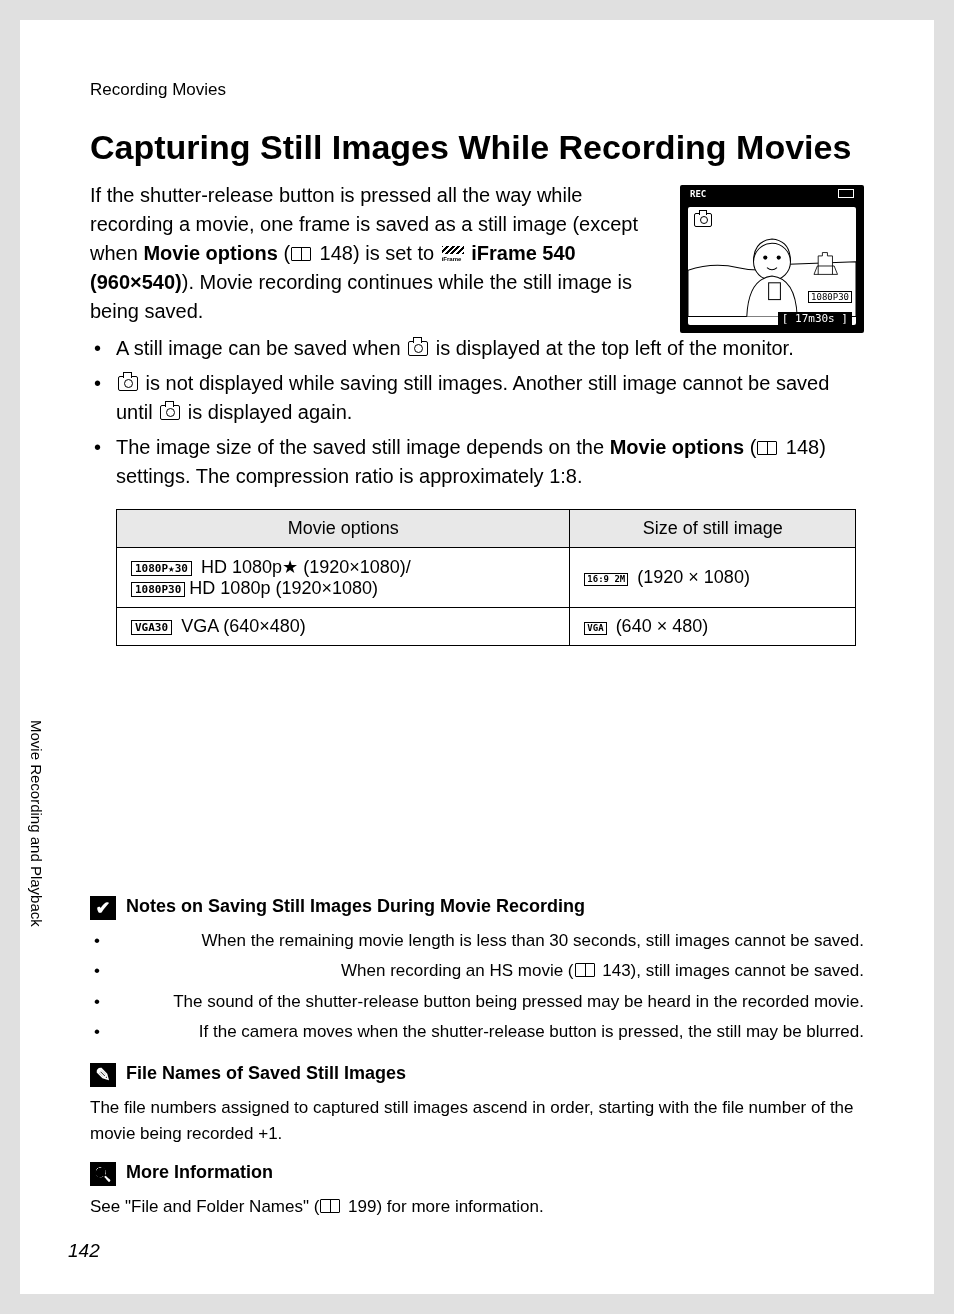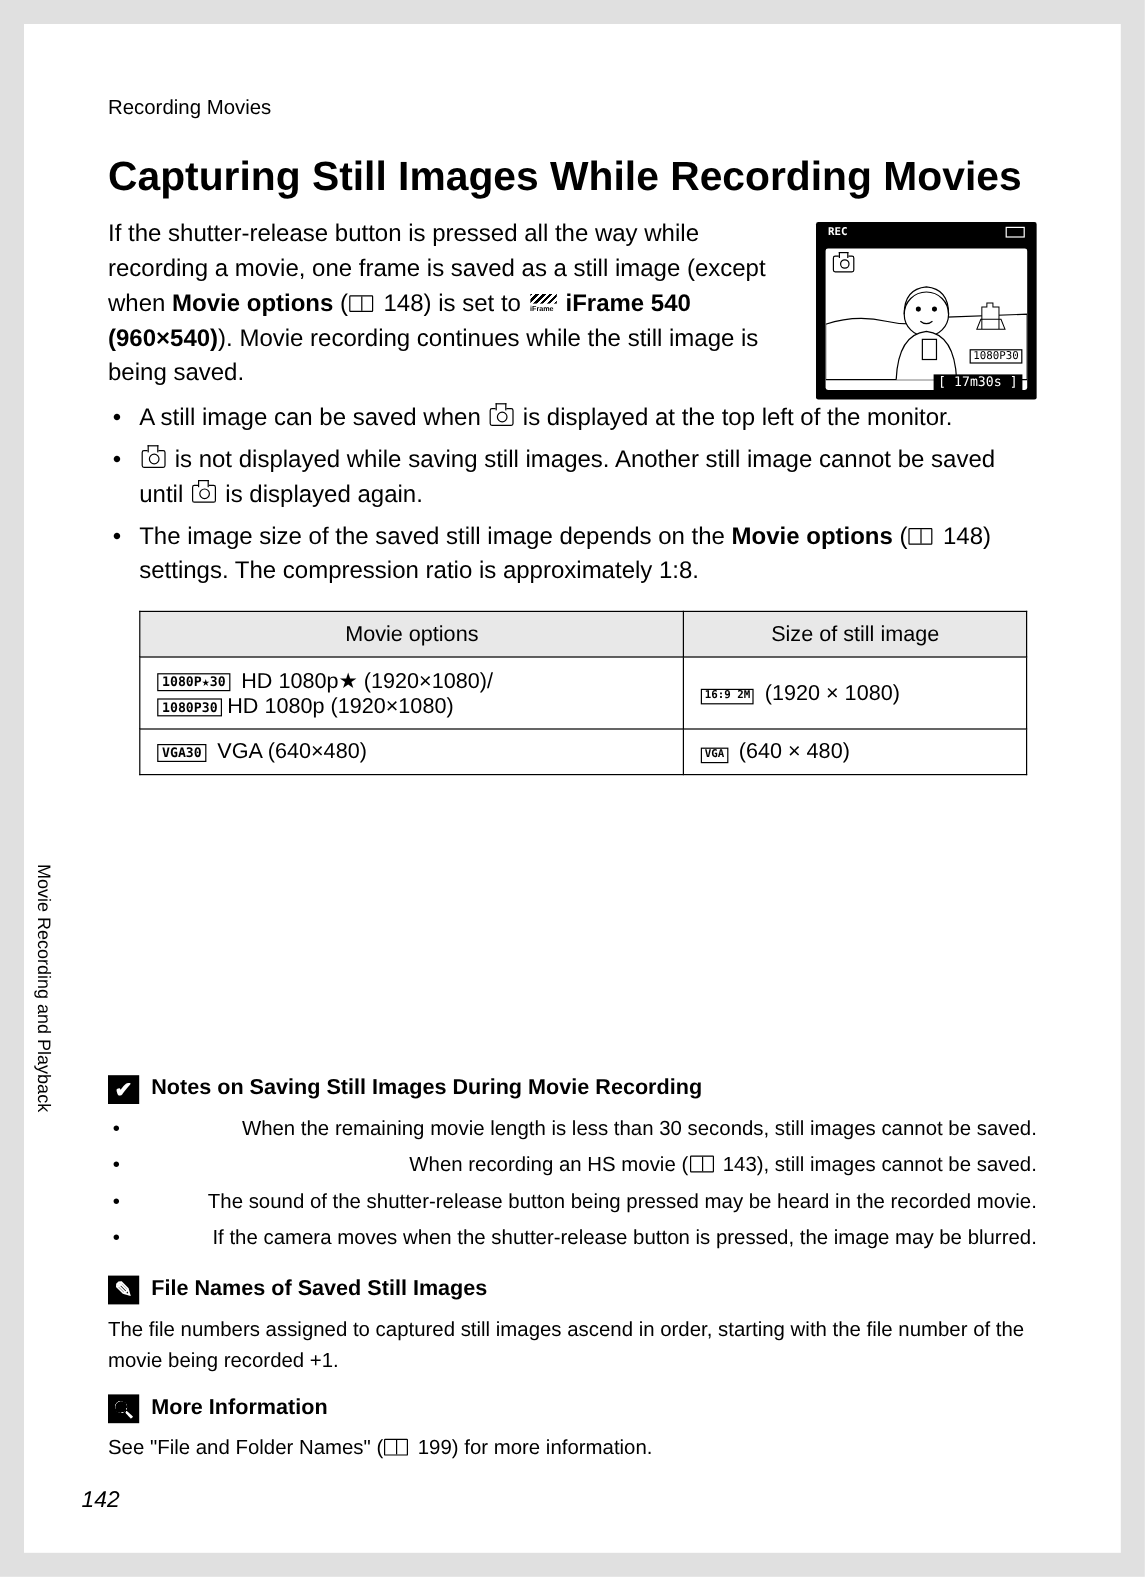--- a/index.html
+++ b/index.html
@@ -324,21 +324,21 @@
     <div class="note-head">
       <span class="note-icon check"></span>
       <span class="note-title">Notes on Saving Still Images During Movie Recording</span>
     </div>
     <ul class="note-list">
       <li>When the remaining movie length is less than 30 seconds, still images cannot be saved.</li>
       <li>
         <span>When recording an HS movie (</span><span class="book-inline"></span><span> 143), still images cannot be saved.</span>
       </li>
       <li>The sound of the shutter-release button being pressed may be heard in the recorded movie.</li>
-      <li>If the camera moves when the shutter-release button is pressed, the image may be blurred.</li>
+      <li>If the camera moves when the shutter-release button is pressed, the still may be blurred.</li>
     </ul>
 
     <div class="note-head">
       <span class="note-icon pencil"></span>
       <span class="note-title">File Names of Saved Still Images</span>
     </div>
     <p class="note-para">The file numbers assigned to captured still images ascend in order, starting with the file number of the movie being recorded +1.</p>
 
     <div class="note-head">
       <span class="note-icon info"></span>

